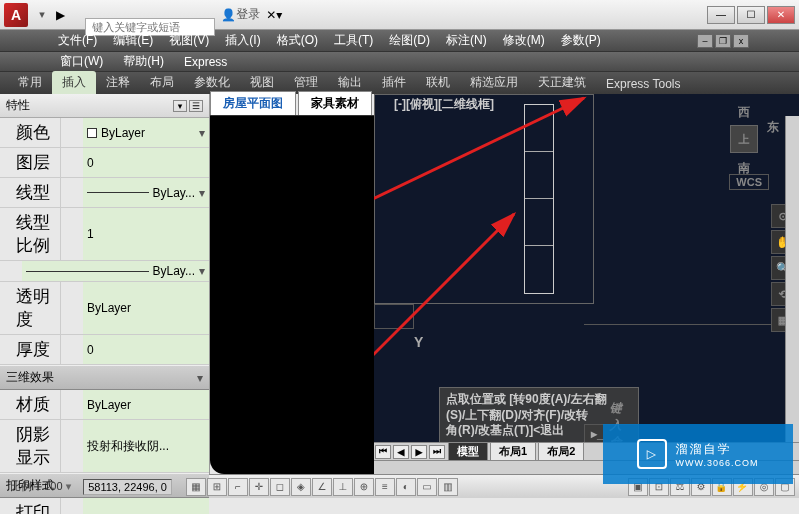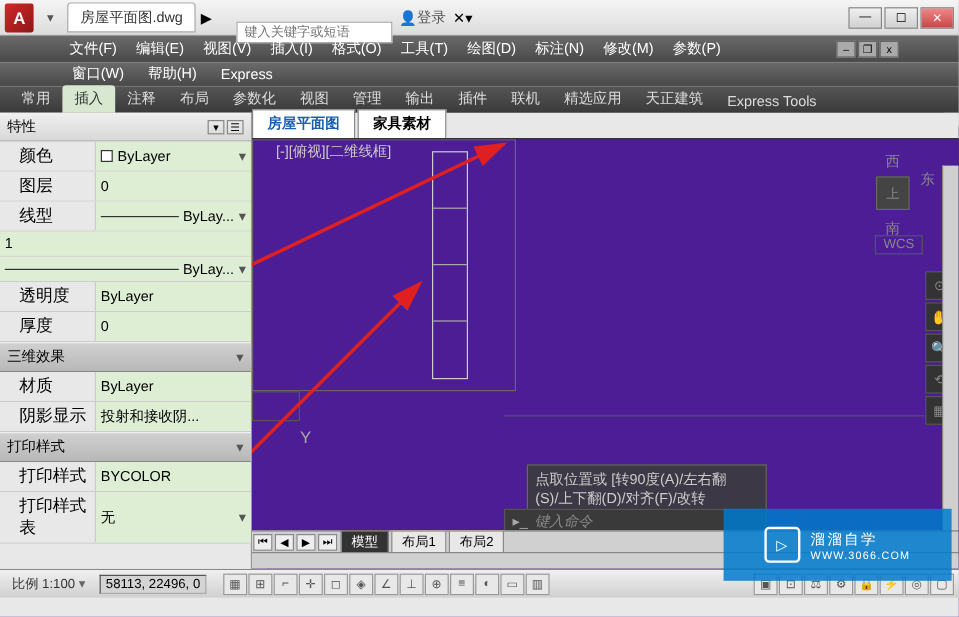--- a/index.html
+++ b/index.html
@@ -34,31 +34,31 @@
 .props-title .handle { margin-left: auto; display: flex; gap: 2px; }
 .props-title .hb { width: 14px; height: 12px; border: 1px solid #888; font-size: 9px; display: flex; align-items: center; justify-content: center; }
 .props-select-row { display: flex; align-items: center; padding: 4px; gap: 4px; border-bottom: 1px solid #aaa; background: #f5f5f5; }
 .props-select { flex: 1; background: #fff; border: 1px solid #888; padding: 2px 18px 2px 4px; font-size: 12px; position: relative; }
 .props-select::after { content: '▾'; position: absolute; right: 4px; top: 2px; color: #555; }
 .props-btn { width: 18px; height: 18px; border: 1px solid #888; background: #eee; display: flex; align-items: center; justify-content: center; font-size: 10px; }
 
 .props-group-hdr { background: linear-gradient(to bottom, #d0d0d0, #b8b8b8); padding: 3px 6px; border-top: 1px solid #eee; border-bottom: 1px solid #888; font-size: 12px; display: flex; align-items: center; }
 .props-group-hdr::after { content: '▾'; margin-left: auto; color: #555; }
 .props-row { display: flex; border-bottom: 1px solid #ccc; }
-.props-row .k { width: 80px; padding: 3px 4px 3px 16px; font-size: 14px; background: #e8e8e8; border-right: 1px solid #ccc; }
-.props-row .v { flex: 1; padding: 3px 4px; font-size: 12px; background: #deeed5; display: flex; align-items: center; gap: 4px; white-space: nowrap; overflow: hidden; }
+.props-row .k { width: 61px; padding: 3px 4px 3px 16px; font-size: 17px; background: #e8e8e8; border-right: 1px solid #ccc; }
+.props-row .v { flex: 1; padding: 3px 4px; font-size: 12px; background: #deeed5; display: flex; align-items: center; gap: 4px; white-space: nowrap; overflow: hidden; margin-left: 22px; }
 .props-row .v .sw { width: 10px; height: 10px; border: 1px solid #333; background: #fff; }
 .props-row .v .line-sample { flex: 1; border-top: 1px solid #333; height: 0; }
 .props-row .v.dd::after { content: '▾'; margin-left: auto; color: #555; }
 
-.canvas-area { flex: 1; position: relative; background: #000; display: flex; flex-direction: column; border-radius: 14px; }
+.canvas-area { flex: 1; position: relative; background: #000; display: flex; flex-direction: row; border-radius: 14px; }
 .file-tabs { height: 22px; background: #e8e8e8; display: flex; align-items: flex-end; border-bottom: 1px solid #333; }
 .file-tab { background: #fff; border: 1px solid #888; border-bottom: none; padding: 3px 12px; font-size: 12px; margin-right: 2px; font-weight: bold; }
 .file-tab.active { color: #1a5fb4; font-weight: bold; }
-.viewport { flex: 1; background: #4c1d95; position: relative; overflow: hidden; }
+.viewport { flex: 1; background: #0f172a; position: relative; overflow: hidden; font-weight: bold; }
 .viewport-label { position: absolute; top: 2px; left: 20px; color: #ccc; font-size: 12px; }
 .vp-rect { position: absolute; border: 1px solid #888; }
 .furniture { position: absolute; left: 150px; top: 10px; width: 30px; height: 190px; border: 1px solid #ccc; }
 .furniture .seg { height: 25%; border-bottom: 1px solid #aaa; }
 .ucs-y { position: absolute; left: 40px; top: 240px; color: #aaa; font-size: 14px; }
 .viewcube { position: absolute; right: 30px; top: 10px; width: 50px; height: 60px; color: #888; font-size: 10px; }
 .viewcube .cube { width: 28px; height: 28px; border: 1px solid #666; background: #444; margin: 4px auto; display: flex; align-items: center; justify-content: center; font-size: 11px; }
 .wcs-label { position: absolute; right: 30px; top: 80px; color: #888; font-size: 11px; border: 1px solid #555; padding: 1px 6px; }
 .nav-tools { position: absolute; right: 4px; top: 110px; width: 24px; display: flex; flex-direction: column; gap: 2px; }
 .nav-tools .nt { width: 24px; height: 24px; border: 1px solid #555; background: #333; color: #888; display: flex; align-items: center; justify-content: center; font-size: 11px; }
@@ -88,21 +88,20 @@
 svg.arrow { position: absolute; pointer-events: none; }
 </style>
 </head>
 <body>
 
 <div class="titlebar">
   <div class="app-logo">A</div>
   <div class="title-icons">
     <div class="ti">▾</div>
   </div>
-  <div class="filename-tab">房屋平面图.dwg</div>
   <div class="ti" style="margin-left:4px;">▶</div>
   <input class="title-search" placeholder="键入关键字或短语" style="">
   <div class="ti" style="margin-left:6px;">👤</div>
   <span style="font-size:12px;color:#555;">登录</span>
   <div class="ti" style="margin-left:6px;">✕</div>
   <div class="ti">▾</div>
   <div class="spacer"></div>
   <div class="win-btns">
     <div class="win-btn">—</div>
     <div class="win-btn">☐</div>
@@ -174,20 +173,21 @@
           </div>
         </div>
         <div class="props-row">
           <div class="k">线型</div>
           <div class="v dd">
             <span class="line-sample"></span>
             <span>ByLay...</span>
           </div>
         </div>
         <div class="props-row">
+          <div class="k">线型比例</div>
           <div class="v">
             <span>1</span>
           </div>
         </div>
         <div class="props-row">
           <div class="v dd">
             <span class="line-sample"></span>
             <span>ByLay...</span>
           </div>
         </div>

